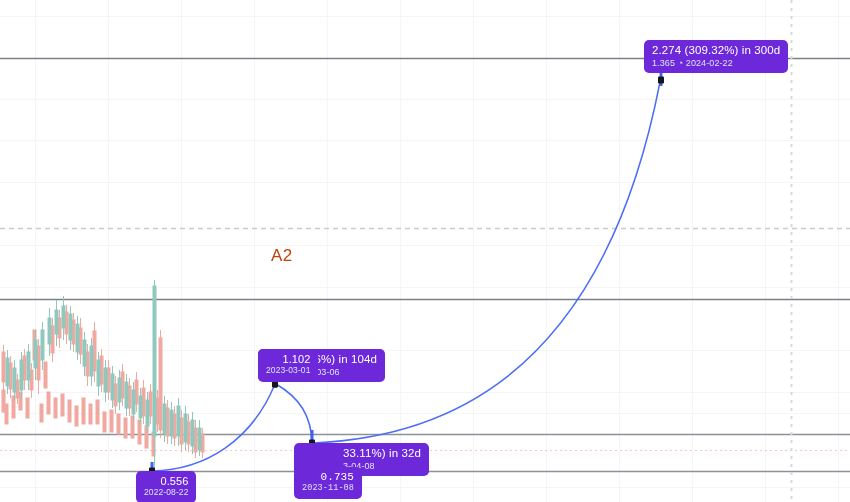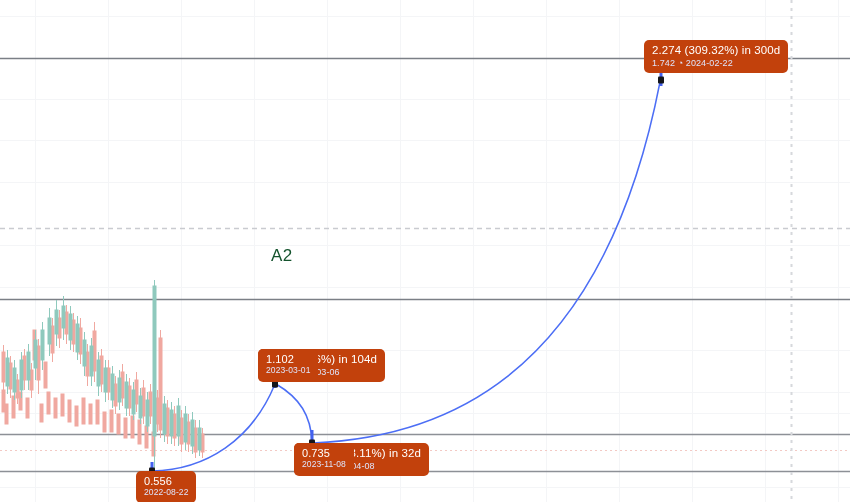--- a/index.html
+++ b/index.html
@@ -1,33 +1,33 @@
 <!DOCTYPE html>
 <html><head>
 <meta charset="utf-8">
 <style>
   html,body{margin:0;padding:0;background:#ffffff;}
   body{width:850px;height:502px;overflow:hidden;
        font-family:"Liberation Sans","DejaVu Sans",sans-serif;}
   #stage{position:relative;width:850px;height:502px;background:#ffffff;overflow:hidden;}
   #stage svg.layer{position:absolute;left:0;top:0;width:850px;height:502px;}
 
-  .tip{position:absolute;background:#c2410c;border-radius:5px;color:#fff;
+  .tip{position:absolute;background:#6d28d9;border-radius:5px;color:#fff;
        padding:4px 8px 5px 8px;box-sizing:border-box;white-space:nowrap;
        line-height:1.12;}
   .tip .l1{font-size:11.5px;font-weight:400;letter-spacing:.1px;}
   .tip .l2{font-size:9px;color:#dfe4fb;letter-spacing:.1px;margin-top:1px;}
-  .tip.small .l1{font-size:11px;}
+  .tip.small .l1{font-size:11px;text-align:right;}
   .tip.small .l2{font-size:8.5px;}
 
   .marker{position:absolute;width:6px;height:7px;background:#14161c;
           border-radius:1px;transform:translate(-50%,-50%);}
   .pin{position:absolute;width:3px;background:#4361ee;transform:translateX(-50%);}
 
-  .a2label{position:absolute;color:#14532d;font-size:17px;letter-spacing:.5px;}
+  .a2label{position:absolute;color:#c2410c;font-size:17px;letter-spacing:.5px;}
 </style>
 </head>
 <body>
 
 <div id="stage">
 
   <svg class="layer" viewBox="0 0 850 502" preserveAspectRatio="none">
 
     <g stroke="#f4f5f7" stroke-width="1">
       <line x1="35.5" y1="0" x2="35.5" y2="502"></line>
@@ -231,42 +231,42 @@
 
   <div class="pin" style="left:312px;top:430px;height:16px;"></div>
   <div class="marker" style="left:312px;top:443px;"></div>
 
   <div class="pin" style="left:152px;top:462px;height:14px;"></div>
   <div class="marker" style="left:152px;top:471px;"></div>
 
   <div class="tip" style="left:644px;top:40px;">
     <div class="l1">2.274 (309.32%) in 300d</div>
     <div class="l2">
-      <span>1.742</span>
+      <span>1.365</span>
       <span>◔</span>
       <span>2024-02-22</span>
     </div>
   </div>
 
   <div class="tip" style="left:258px;top:349px;padding-left:50px;">
     <div class="l1">86%) in 104d</div>
     <div class="l2">3-03-06</div>
   </div>
 
   <div class="tip small" style="left:258px;top:349px;">
     <div class="l1">1.102</div>
     <div class="l2">2023-03-01</div>
   </div>
 
   <div class="tip" style="left:294px;top:443px;padding-left:49px;">
     <div class="l1">33.11%) in 32d</div>
     <div class="l2">3-04-08</div>
   </div>
 
-  <div class="tip small" style="left:294px;top:443px;">
+  <div class="tip small" style="left:294px;top:467px;font-family:Liberation Mono, monospace;">
     <div class="l1">0.735</div>
     <div class="l2">2023-11-08</div>
   </div>
 
   <div class="tip small" style="left:136px;top:471px;">
     <div class="l1">0.556</div>
     <div class="l2">2022-08-22</div>
   </div>
 
 </div>

